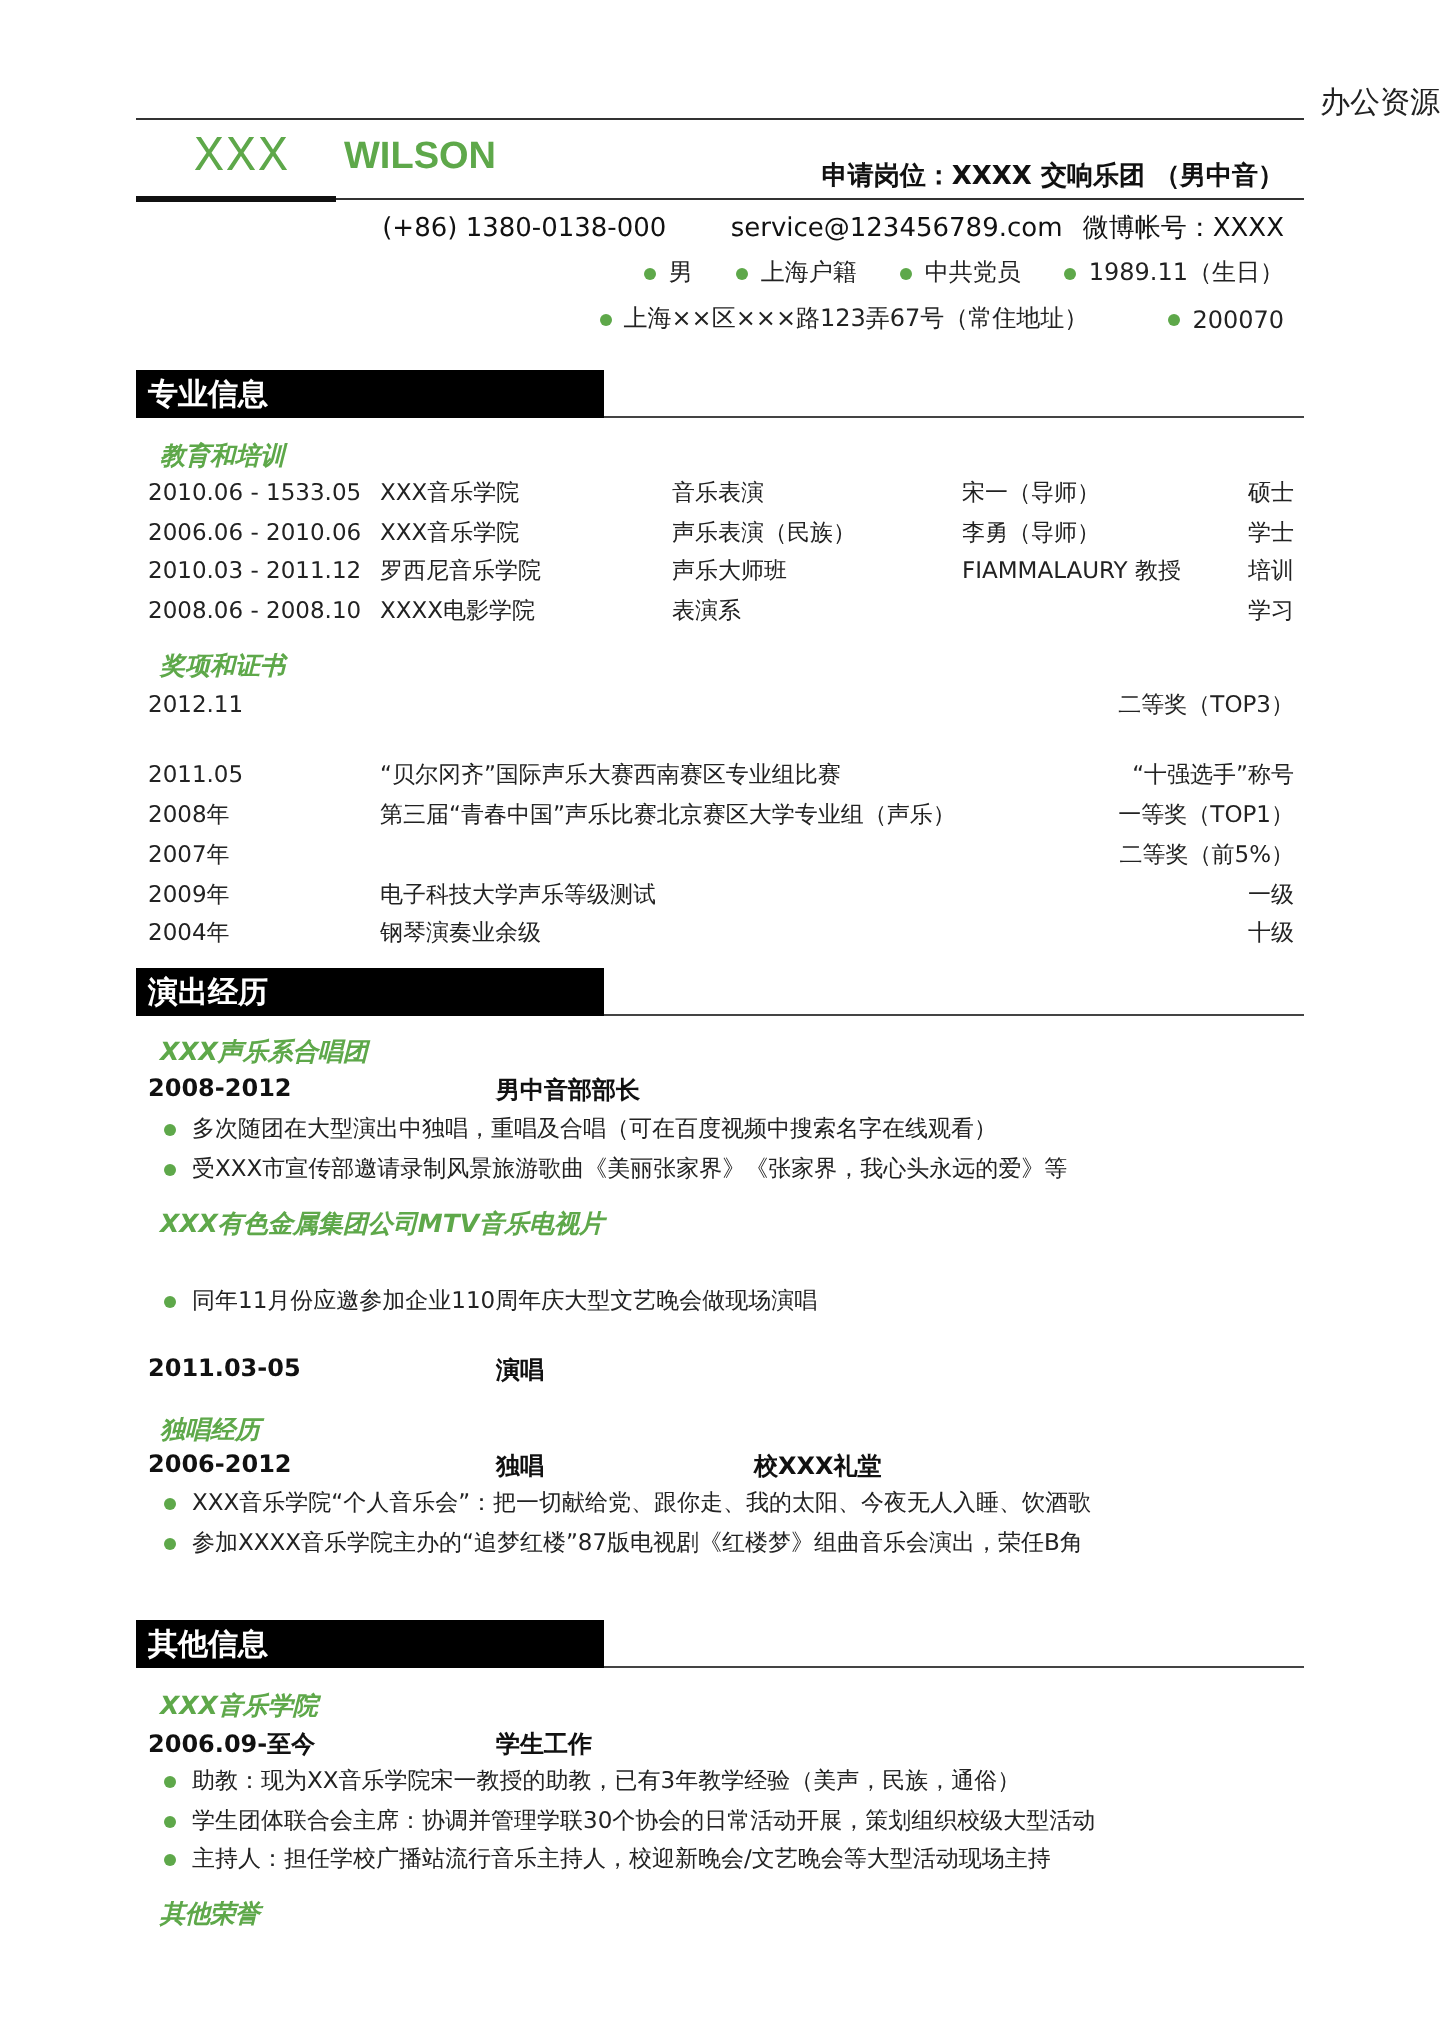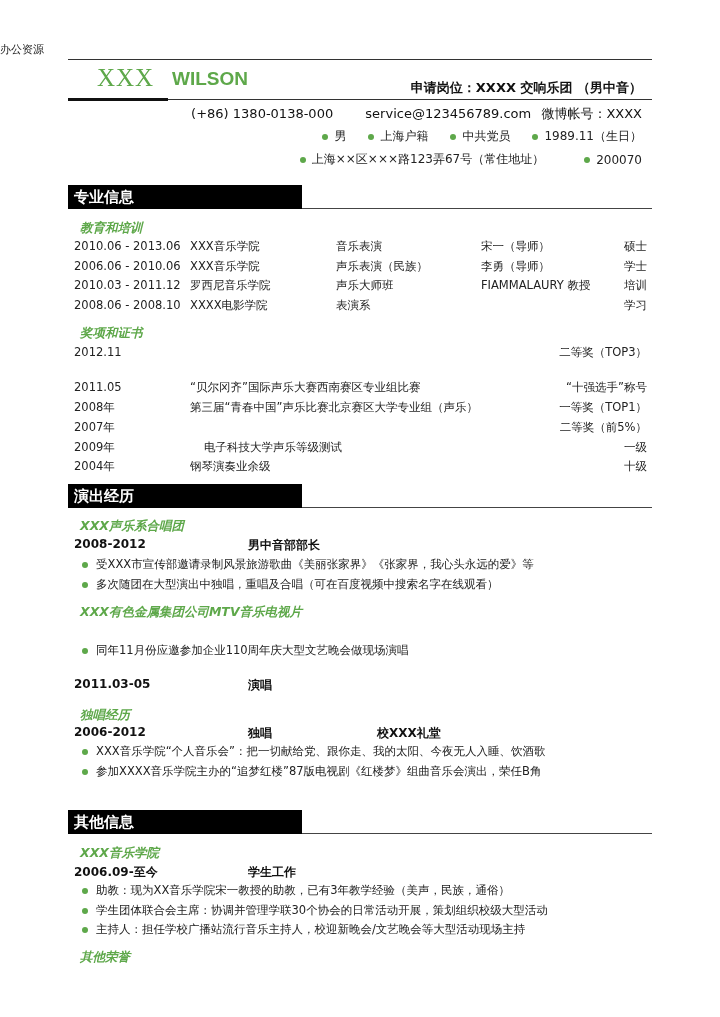--- a/index.html
+++ b/index.html
@@ -1,20 +1,20 @@
 <!DOCTYPE html>
 <html><head>
 <meta charset="utf-8">
 <style>
   * { box-sizing: border-box; margin: 0; padding: 0; }
   body { width: 720px; height: 1017px; background: #ffffff; font-family: "DejaVu Sans", "Liberation Sans", sans-serif; color: #222; position: relative; overflow: hidden; font-size: 12px; }
   .abs { position: absolute; }
-  .top-label { left: 0; width: 720px; top: 42px; text-align: left; font-size: 11px; color: #222; }
+  .top-label { left: 0; width: 720px; top: 42px; text-align: right; font-size: 15px; color: #222; }
   .hr { height: 1px; background: #333; }
-  .name-cn { left: 97px; top: 64px; font-family: Liberation Serif, serif; font-size: 25px; color: #5ea84a; letter-spacing: 1px; }
+  .name-cn { left: 97px; top: 64px; font-family: Liberation Mono, monospace; font-size: 25px; color: #5ea84a; letter-spacing: 1px; }
   .name-en { left: 172px; top: 68px; font-family: "Liberation Sans", sans-serif; font-weight: bold; font-size: 19px; color: #5ea84a; }
   .position { right: 78px; top: 79px; font-size: 13px; font-weight: bold; color: #111; }
   .contact { right: 78px; top: 105px; font-size: 13px; color: #111; }
   .contact span { margin-left: 12px; }
   .info-row { right: 78px; font-size: 12px; color: #222; display: flex; }
   .info-row .it { margin-left: 22px; display: flex; align-items: center; }
   .dot { display: inline-block; width: 6px; height: 6px; border-radius: 50%; background: #5ea84a; margin-right: 6px; }
   .sec-bar { left: 68px; width: 234px; height: 24px; background: #000; color: #fff; font-size: 15px; font-weight: bold; padding: 3px 6px; }
   .sec-line { left: 302px; width: 350px; height: 1px; background: #444; }
   .sub { left: 80px; font-size: 12.5px; font-weight: bold; color: #5ea84a; font-style: italic; }
@@ -71,21 +71,21 @@
       <span>200070</span>
     </div>
 </div>
 
 <div class="abs sec-bar" style="top:185px;">专业信息</div>
 <div class="abs sec-line" style="top:208px;"></div>
 
 <div class="abs sub" style="top:220px;">教育和培训</div>
 
 <div class="abs row" style="top:239px;">
-  <span style="left:0">2010.06 - 2013.06</span>
+  <span style="left:0">2010.06 - 1533.05</span>
   <span style="left:116px">XXX音乐学院</span>
   <span style="left:262px">音乐表演</span>
   <span style="left:407px">宋一（导师）</span>
   <span style="right:0">硕士</span>
 </div>
 <div class="abs row" style="top:259px;">
   <span style="left:0">2006.06 - 2010.06</span>
   <span style="left:116px">XXX音乐学院</span>
   <span style="left:262px">声乐表演（民族）</span>
   <span style="left:407px">李勇（导师）</span>
@@ -121,40 +121,40 @@
   <span style="left:0">2008年</span>
   <span style="left:116px">第三届“青春中国”声乐比赛北京赛区大学专业组（声乐）</span>
   <span style="right:0">一等奖（TOP1）</span>
 </div>
 <div class="abs row" style="top:420px;">
   <span style="left:0">2007年</span>
   <span style="right:0">二等奖（前5%）</span>
 </div>
 <div class="abs row" style="top:440px;">
   <span style="left:0">2009年</span>
-  <span style="left:130px">电子科技大学声乐等级测试</span>
+  <span style="left:116px">电子科技大学声乐等级测试</span>
   <span style="right:0">一级</span>
 </div>
 <div class="abs row" style="top:459px;">
   <span style="left:0">2004年</span>
   <span style="left:116px">钢琴演奏业余级</span>
   <span style="right:0">十级</span>
 </div>
 
 <div class="abs sec-bar" style="top:484px;">演出经历</div>
 <div class="abs sec-line" style="top:507px;"></div>
 
 <div class="abs sub" style="top:518px;">XXX声乐系合唱团</div>
 <div class="abs bold-row" style="top:537px;">
   <span style="left:0">2008-2012</span>
   <span style="left:174px">男中音部部长</span>
 </div>
 <ul class="abs bullets" style="top:555px;">
+  <li>多次随团在大型演出中独唱，重唱及合唱（可在百度视频中搜索名字在线观看）</li>
   <li>受XXX市宣传部邀请录制风景旅游歌曲《美丽张家界》《张家界，我心头永远的爱》等</li>
-  <li>多次随团在大型演出中独唱，重唱及合唱（可在百度视频中搜索名字在线观看）</li>
 </ul>
 
 <div class="abs sub" style="top:604px;">XXX有色金属集团公司MTV音乐电视片</div>
 <div class="abs bold-row" style="top:660px;margin-top:17px;">
   <span style="left:0">2011.03-05</span>
   <span style="left:174px">演唱</span>
 </div>
 <ul class="abs bullets" style="top:641px;width:560px;">
   <li>同年11月份应邀参加企业110周年庆大型文艺晚会做现场演唱</li>
 </ul>

